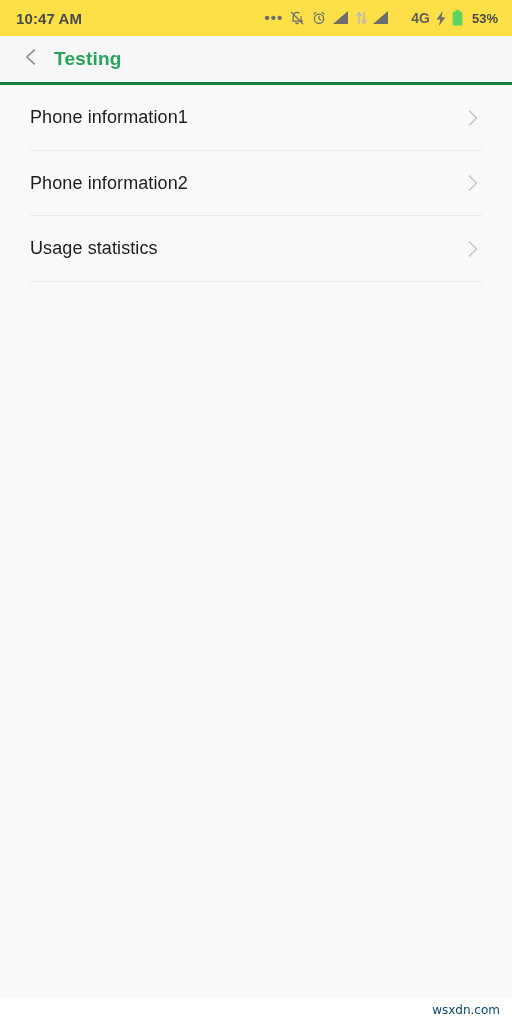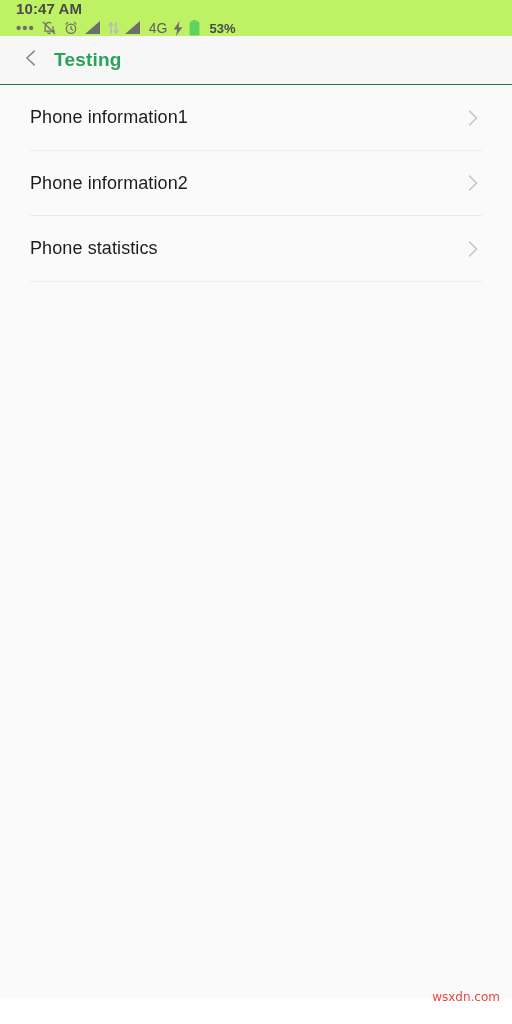--- a/index.html
+++ b/index.html
@@ -15,25 +15,25 @@
     width: 512px;
     height: 1024px;
     background: #fafafa;
     overflow: hidden;
   }
 
   
   .status-bar {
     position: relative;
     height: 36px;
-    background: #bef264;
-    display: flex;
+    background: #fde047;
+    display: flex;
+    align-items: center;
     justify-content: space-between;
     padding: 0 14px 0 16px;
-    flex-direction: column;
   }
   .status-time {
     font-size: 15px;
     font-weight: bold;
     color: #4a4a4a;
     letter-spacing: 0.1px;
   }
   .status-icons {
     display: flex;
     align-items: center;
@@ -41,39 +41,39 @@
   }
   .status-icons .ic {
     display: inline-flex;
     align-items: center;
     justify-content: center;
     color: #6e6e6e;
   }
   .dots { font-size: 15px; font-weight: bold; letter-spacing: 1px; line-height: 10px; color:#6e6e6e;}
   .net-label {
     font-size: 14px;
-    font-weight: normal;
+    font-weight: bold;
     color: #5e5e5e;
-    margin-left: 1px;
+    margin-left: 15px;
   }
   .batt-pct {
     font-size: 13px;
     font-weight: bold;
     color: #4a4a4a;
     margin-left: 3px;
   }
 
   
   .header {
     position: relative;
     height: 49px;
     background: #f7f7f7;
     display: flex;
     align-items: center;
-    border-bottom: 1px solid #15803d;
+    border-bottom: 3px solid #15803d;
     padding-left: 14px;
   }
   .back-btn {
     width: 34px;
     height: 40px;
     display: flex;
     align-items: center;
     justify-content: center;
     cursor: pointer;
   }
@@ -126,23 +126,23 @@
     position: absolute;
     left: 0;
     right: 0;
     bottom: 0;
     height: 26px;
     background: #ffffff;
   }
   .watermark {
     position: absolute;
     right: 12px;
-    bottom: 20px;
+    bottom: 7px;
     font-size: 12px;
-    color: #ef4444;
+    color: #0c4a6e;
     font-family: "DejaVu Sans", sans-serif;
   }
   .filler { background: #fafafa; }
 </style>
 </head>
 <body>
 
 <div id="screen">
 
   <div class="status-bar">
@@ -236,21 +236,21 @@
       <span class="item-label">Phone information2</span>
       <span class="chev">
         <svg width="14" height="20" viewBox="0 0 14 20" fill="none" stroke="#c4c4c4" stroke-width="1.5" stroke-linecap="round" stroke-linejoin="round">
           <polyline points="3.5,3 10.5,10 3.5,17"></polyline>
         </svg>
       </span>
     </div>
 
 
     <div class="list-item">
-      <span class="item-label">Phone statistics</span>
+      <span class="item-label">Usage statistics</span>
       <span class="chev">
         <svg width="14" height="20" viewBox="0 0 14 20" fill="none" stroke="#c4c4c4" stroke-width="1.5" stroke-linecap="round" stroke-linejoin="round">
           <polyline points="3.5,3 10.5,10 3.5,17"></polyline>
         </svg>
       </span>
     </div>
 
 
   </div>
 

